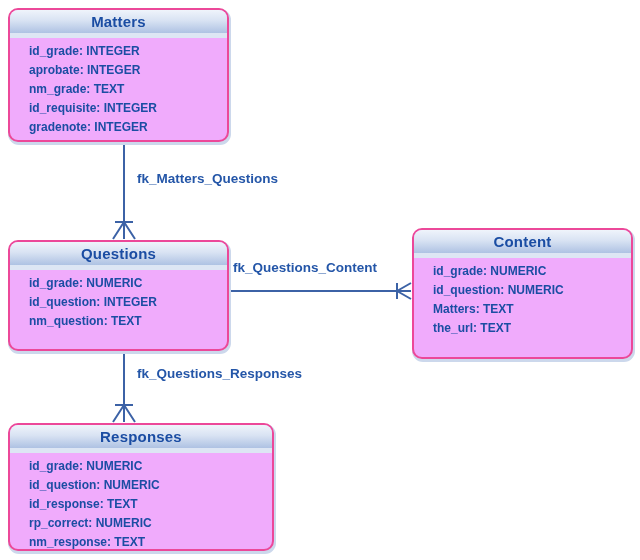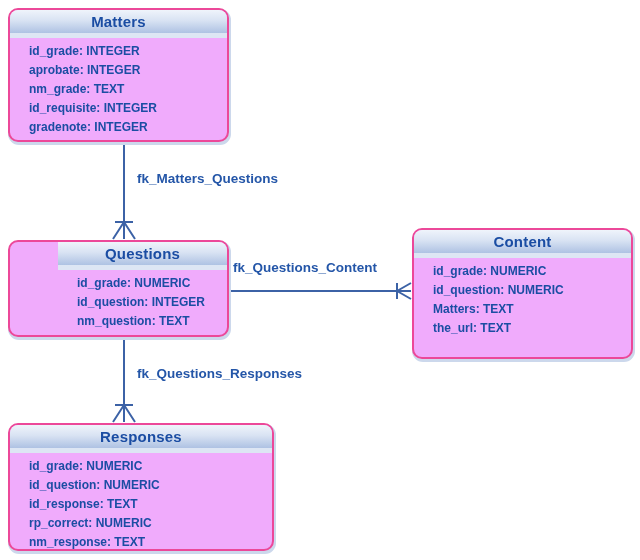--- a/index.html
+++ b/index.html
@@ -55,21 +55,21 @@
   }
   .rel-label {
     position: absolute;
     font-size: 13.5px;
     font-weight: bold;
     color: #2456a8;
     white-space: nowrap;
   }
   
   .entity-matters   { left: 8px;   top: 8px;   width: 221px; height: 134px; }
-  .entity-questions { left: 8px;   top: 240px; width: 221px; height: 97px; padding-left: 48px;  }
+  .entity-questions { left: 8px;   top: 240px; width: 221px; height: 111px;  }
   .entity-content   { left: 412px; top: 228px; width: 221px; height: 131px; }
   .entity-responses { left: 8px;   top: 423px; width: 266px; height: 128px; }
   
   .label-matters-questions   { left: 137px; top: 171px; }
   .label-questions-content   { left: 233px; top: 260px; }
   .label-questions-responses { left: 137px; top: 366px; }
 </style>
 </head>
 <body>
 

